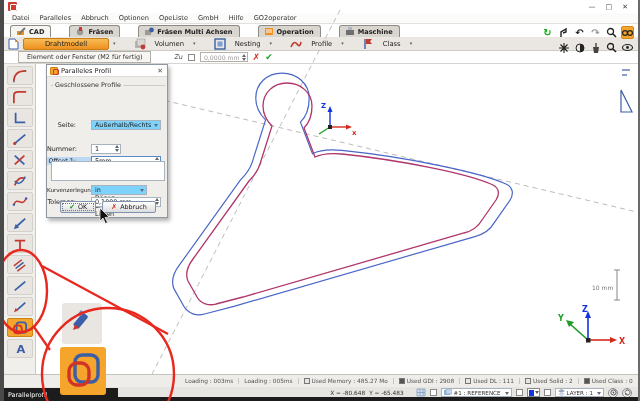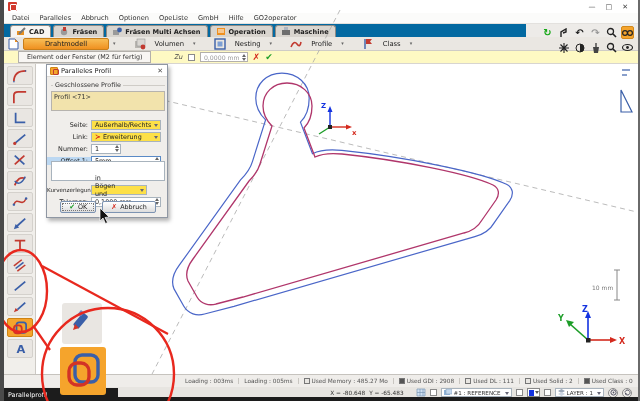--- a/index.html
+++ b/index.html
@@ -12,33 +12,33 @@
   
   .titlebar{position:absolute;left:4px;top:0;width:634px;height:13px;background:#fff;display:flex;align-items:center;gap:4px;padding:0 4px;font-size:7px;color:#555}
   .winbtns{margin-left:auto;display:flex;gap:10px;color:#444;font-size:7px;padding-right:6px}
   .appico{width:9px;height:9px;border-radius:1px;background:#d23a2e;position:relative;flex:0 0 auto}
   .appico:after{content:"";position:absolute;left:2px;top:2px;width:5px;height:5px;border:1px solid #fff;border-radius:1px}
 
   
   .menubar{position:absolute;left:4px;top:13px;width:634px;height:11px;background:#fbfbfa;display:flex;align-items:center;gap:10px;padding:0 8px;font-size:6.6px;color:#333;border-bottom:1px solid #e3e1de}
 
   
-  .tabsrow{position:absolute;left:4px;top:24px;width:522px;height:13px;background:#0369a1;display:flex;align-items:flex-end;gap:2px;padding:1px 0 0 6px}
+  .tabsrow{position:absolute;left:4px;top:24px;width:634px;height:13px;background:#ffffff;display:flex;align-items:flex-end;gap:18px;padding:1px 0 0 6px}
   .tab{height:12px;display:flex;align-items:center;gap:3px;padding:0 6px;background:#d9d5cf;border:1px solid #8e8b86;border-bottom:none;border-radius:3px 3px 0 0;font-size:6.6px;font-weight:bold;color:#222}
   .tab.active{background:#f7f5f2}
   .tab svg{flex:0 0 auto}
 
   
   .ribbonrow{position:absolute;left:4px;top:37px;width:634px;height:14px;background:#eae7e2;border-bottom:1px solid #cfccc6;display:flex;align-items:center;gap:4px;padding:0 4px;font-size:6.8px}
   .rbtn{height:12px;display:flex;align-items:center;gap:3px;padding:0 5px;border-radius:2px;color:#222}
   .rbtn.active{background:linear-gradient(#f8bd55,#ef9020);border:1px solid #c87f1b;width:86px;justify-content:center;font-weight:normal}
   .caret{font-size:5px;color:#666;line-height:1}
 
   
-  .promptrow{position:absolute;left:4px;top:51px;width:634px;height:13px;background:#fef9c3;display:flex;align-items:center;gap:5px;padding:0 0 0 14px;font-size:6.4px;border-bottom:1px solid #d8d5d0}
+  .promptrow{position:absolute;left:4px;top:51px;width:634px;height:13px;background:#ffffff;display:flex;align-items:center;gap:5px;padding:0 0 0 14px;font-size:6.4px;border-bottom:1px solid #d8d5d0}
   .promptbox{border:1px solid #b3b0ab;background:#f8f6f3;padding:1px 8px;color:#333}
   .cb{width:7px;height:7px;border:1px solid #8a8a8a;background:#fff;display:inline-block}
   .spinbox{display:flex;align-items:center;border:1px solid #b3b0ab;background:#fff;height:10px;padding:0 1px 0 3px;color:#999;font-size:6.2px;gap:2px}
   .spinarr{display:flex;flex-direction:column;gap:1px}
   .spinarr i{display:block;width:0;height:0;border-left:2.5px solid transparent;border-right:2.5px solid transparent}
   .spinarr .up{border-bottom:3px solid #666}
   .spinarr .dn{border-top:3px solid #666}
   .glyph-x{color:#d42a1e;font-weight:bold;font-size:9px}
   .glyph-ok{color:#1d9d28;font-weight:bold;font-size:9px}
 
@@ -64,23 +64,23 @@
   
   .dlg{position:absolute;left:46px;top:64px;width:122px;height:154px;background:#f0eeeb;border:1px solid #8f97a3;box-shadow:2px 3px 4px rgba(0,0,0,.3);z-index:5;font-size:6.4px}
   .dlg-title{height:12px;background:#fff;display:flex;align-items:center;gap:3px;padding:0 3px;border-bottom:1px solid #dcdad6;font-size:6.6px;color:#222}
   .dlg-ico{width:8px;height:8px;background:#f5a42c;border:1px solid #cf8312;border-radius:1px;position:relative}
   .dlg-ico:after{content:"";position:absolute;left:1.5px;top:1.5px;width:4px;height:4px;border:1px solid #c03a30;border-radius:1px}
   .dlg-close{margin-left:auto;color:#555;font-size:7px;padding-right:1px}
   .dlg-group{position:absolute;left:6px;top:16px;color:#333}
   .dlg-hr{position:absolute;left:4px;top:20px;width:114px;border-top:1px solid #cfccc7}
   .dlg-list{position:absolute;left:4px;top:26px;width:114px;height:20px;background:#f2e3ac;border:1px solid #b6b3ae;padding:1px 2px;color:#333}
   .drow{position:absolute;left:0;width:122px;height:11px;display:flex;align-items:center}
-  .dlabel{width:44px;text-align:right;padding-right:3px;color:#222}
+  .dlabel{width:44px;text-align:right;padding-right:15px;color:#222}
   .dlabel.hl{background:#bcd8f2}
-  .sel{position:relative;background:#fde047;border:1px solid #a8b3bd;height:10px;display:flex;align-items:center;gap:2px;padding:0 24px 0 3px;color:#222}
+  .sel{position:relative;background:#7dd3fc;border:1px solid #a8b3bd;height:10px;display:flex;align-items:flex-start;gap:2px;padding:0 24px 0 3px;color:#222}
   .sel .sarr{position:absolute;right:2px;top:3px;width:0;height:0;border-left:2.5px solid transparent;border-right:2.5px solid transparent;border-top:3.5px solid #667}
   .spin2{background:#fff;border:1px solid #a8b3bd;height:10px;display:flex;align-items:center;padding:0 1px 0 3px;color:#222}
   .spin2.focus{border-color:#5a8ac6}
   .spin2 .val{flex:1}
   .linkarr{color:#d42a1e;font-weight:bold;font-size:7px}
   .dlg-white{position:absolute;left:4px;top:96px;width:114px;height:20px;background:#fff;border:1px solid #a8b3bd}
   .dbtnrow{position:absolute;left:0;top:136px;width:122px;display:flex;justify-content:center;gap:6px}
   .dbtn{height:12px;border:1px solid #7c93b2;background:linear-gradient(#ffffff,#dcdcdc);border-radius:2px;display:flex;align-items:center;justify-content:center;gap:3px;font-size:6.4px;color:#222;padding:0 8px}
   .dbtn.ok{outline:1px dotted #777;outline-offset:-3px}
 
@@ -421,34 +421,25 @@
   <div class="scale-label">10 mm</div>
 
   <div class="dlg">
     <div class="dlg-title">
       <span class="dlg-ico"></span>
       <span>Paralleles Profil</span>
       <span class="dlg-close">✕</span>
     </div>
     <div class="dlg-hr"></div>
     <div class="dlg-group" style="background:#f0eeeb;padding:0 2px">Geschlossene Profile</div>
-    <div class="dlg-list"><span>Profil &lt;71&gt;</span></div>
 
     <div class="drow" style="top:54px">
       <span class="dlabel">Seite:</span>
       <span class="sel" style="width:70px">
           <span>Außerhalb/Rechts</span>
-          <i class="sarr"></i>
-        </span>
-    </div>
-    <div class="drow" style="top:66px">
-      <span class="dlabel">Link:</span>
-      <span class="sel" style="width:70px">
-          <span class="linkarr">≻</span>
-          <span>Erweiterung</span>
           <i class="sarr"></i>
         </span>
     </div>
     <div class="drow" style="top:78px">
       <span class="dlabel">Nummer:</span>
       <span class="spin2" style="width:30px">
           <span class="val">1</span>
           <span class="spinarr">
             <i class="up"></i>
             <i class="dn"></i>

